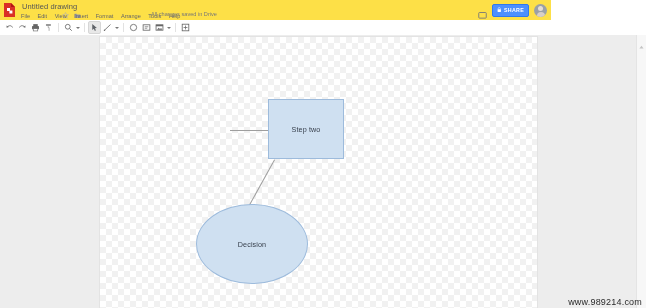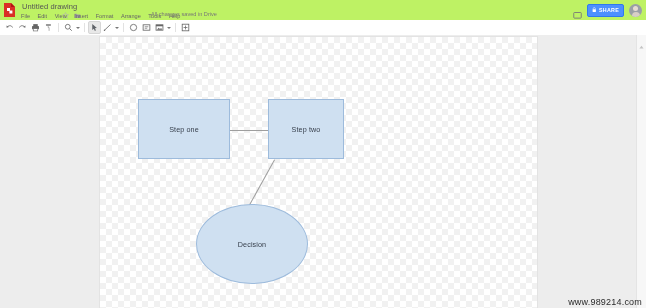--- a/index.html
+++ b/index.html
@@ -5,21 +5,21 @@
   html,body{margin:0;padding:0;}
   body{
     width:646px;height:308px;overflow:hidden;
     font-family:"Liberation Sans",sans-serif;
     background:#ffffff;
     -webkit-font-smoothing:antialiased;
   }
   .app{position:relative;width:646px;height:308px;}
 
   
-  .titlebar{position:absolute;left:0;top:0;width:646px;height:20px;background:#bef264;}
+  .titlebar{position:absolute;left:0;top:0;width:551px;height:20px;background:#fde047;}
   .logo{position:absolute;left:3px;top:2px;width:13px;height:16px;}
   .doc-title{position:absolute;left:22px;top:2px;font-size:7.5px;color:#555;letter-spacing:.1px;white-space:nowrap;}
   .star-icon{position:absolute;left:62px;top:4.5px;width:7px;height:7px;}
   .move-icon{position:absolute;left:74px;top:4.5px;width:7px;height:7px;}
   .menubar{position:absolute;left:20px;top:11px;height:9px;display:flex;align-items:center;gap:5.5px;}
   .menu-item{font-size:5.6px;color:#666;white-space:nowrap;cursor:default;padding:0 1px;}
   .save-state{position:absolute;left:151px;top:11px;font-size:5.6px;color:#777;white-space:nowrap;}
   .tb-right{position:absolute;right:4px;top:2px;height:16px;display:flex;align-items:center;gap:5px;}
   .comment-btn{width:9px;height:9px;position:relative;}
   .share-btn{
@@ -243,23 +243,20 @@
           <path d="M5 2.6 L8 6.6 L2 6.6 z" fill="#c4c4c4"></path>
         </svg>
       </div>
     </div>
 
     <div class="canvas">
 
       <div class="connector" style="left:130px;top:93px;width:38px;height:1px;"></div>
       <div class="connector" style="left:175px;top:123px;width:54px;height:1px;transform:rotate(119deg);"></div>
 
-      <div class="rect" style="left:38px;top:62px;width:92px;height:60px;">
-        <div class="shape-text">Step one</div>
-      </div>
 
       <div class="rect" style="left:168px;top:62px;width:76px;height:60px;">
         <div class="shape-text">Step two</div>
       </div>
 
       <div class="ellipse" style="left:96px;top:167px;width:112px;height:80px;padding-left:44px;">
         <div class="shape-text">Decision</div>
       </div>
     </div>
 

